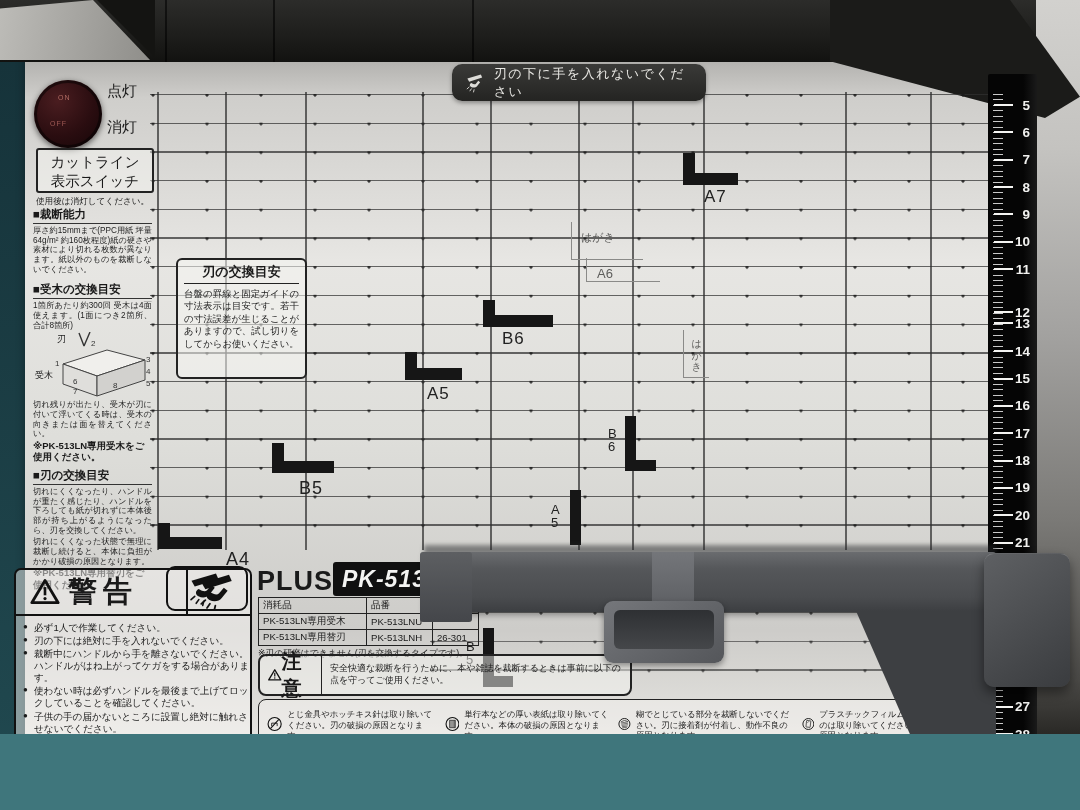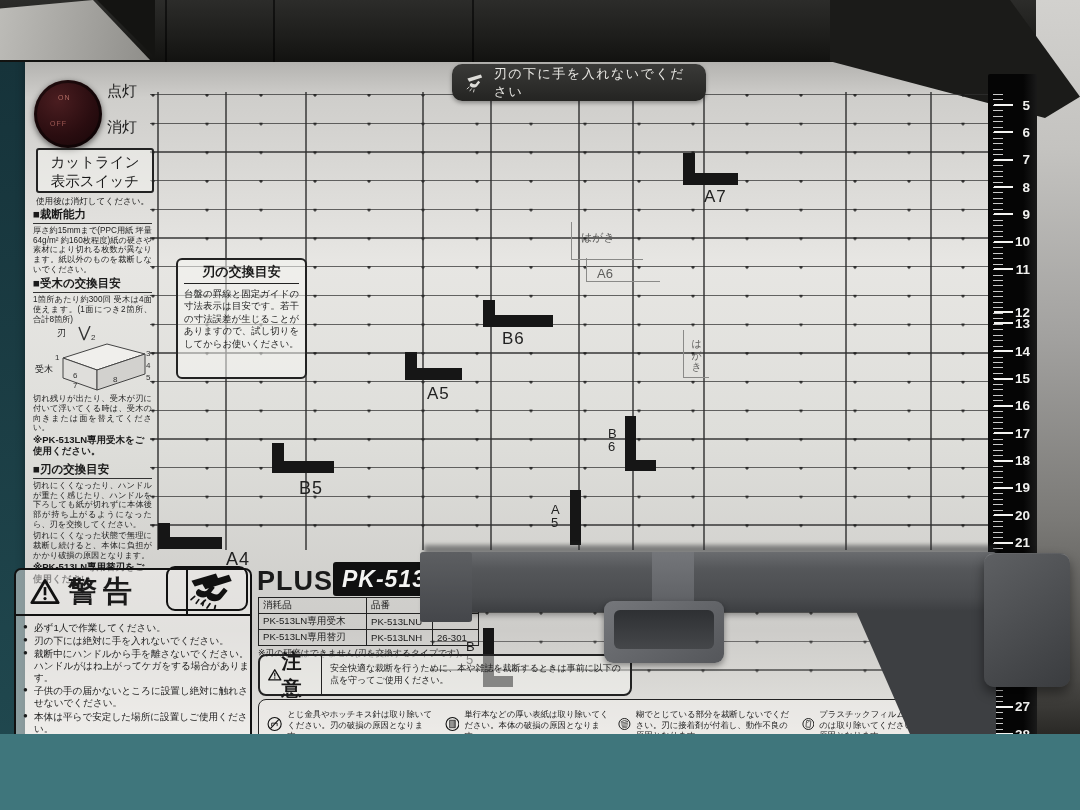--- a/index.html
+++ b/index.html
@@ -136,21 +136,21 @@
     <div style="font-size:14.5px;line-height:20px">カットライン</div>
     <div style="font-size:14.5px;line-height:19px">表示スイッチ</div>
   </div>
   <div class="abs" style="left:36px;top:196px;font-size:8.6px;z-index:7">使用後は消灯してください。</div>
 
   <div class="abs" style="left:33px;top:207px;width:119px;z-index:7">
     <div>
       <div class="panelTitle">■裁断能力</div>
       <div class="panelBody">厚さ約15mmまで(PPC用紙 坪量64g/m² 約160枚程度)紙の硬さや素材により切れる枚数が異なります。紙以外のものを裁断しないでください。</div>
     </div>
-    <div style="margin-top:2px">
+    <div style="margin-top:8px">
       <div class="panelTitle">■受木の交換目安</div>
       <div class="panelBody">1箇所あたり約300回 受木は4面使えます。(1面につき2箇所、合計8箇所)</div>
       <svg width="119" height="66" viewBox="0 0 119 66" style="display:block;margin:2px 0">
         <path d="M46 1 L51 14 M57 0 L51 14" stroke="#333" stroke-width="1.4" fill="none"></path>
         <text x="24" y="10" font-size="9" fill="#222">刃</text>
         <polygon points="30,32 74,18 112,28 64,44" fill="#f0efec" stroke="#444" stroke-width="1"></polygon>
         <polygon points="30,32 64,44 64,64 30,52" fill="#dfdedb" stroke="#444" stroke-width="1"></polygon>
         <polygon points="64,44 112,28 112,48 64,64" fill="#d2d1ce" stroke="#444" stroke-width="1"></polygon>
         <text x="58" y="14" font-size="8" fill="#333">2</text>
         <text x="22" y="34" font-size="8" fill="#333">1</text>
@@ -223,20 +223,21 @@
       <span style="flex:1"></span>
       <span style="border-left:2px solid #111;align-self:stretch"></span>
       <svg width="40" height="40" viewBox="0 0 44 44" style="margin:0 11px;color:#111">
           <use href="#blade-hand"></use>
         </svg>
     </div>
     <ul class="warnList">
       <li>必ず1人で作業してください。</li>
       <li>刃の下には絶対に手を入れないでください。</li>
       <li>裁断中にハンドルから手を離さないでください。ハンドルがはね上がってケガをする場合があります。</li>
+      <li>使わない時は必ずハンドルを最後まで上げてロックしていることを確認してください。</li>
       <li>子供の手の届かないところに設置し絶対に触れさせないでください。</li>
       <li>本体は平らで安定した場所に設置しご使用ください。</li>
     </ul>
   </div>
 
   <div class="abs" style="left:166px;top:566px;width:82px;height:45px;border:2.5px solid #111;border-radius:9px;z-index:8;display:flex;align-items:center;justify-content:center">
     <svg width="36" height="36" viewBox="0 0 44 44" style="color:#111">
         <use href="#blade-hand"></use>
       </svg>
   </div>

